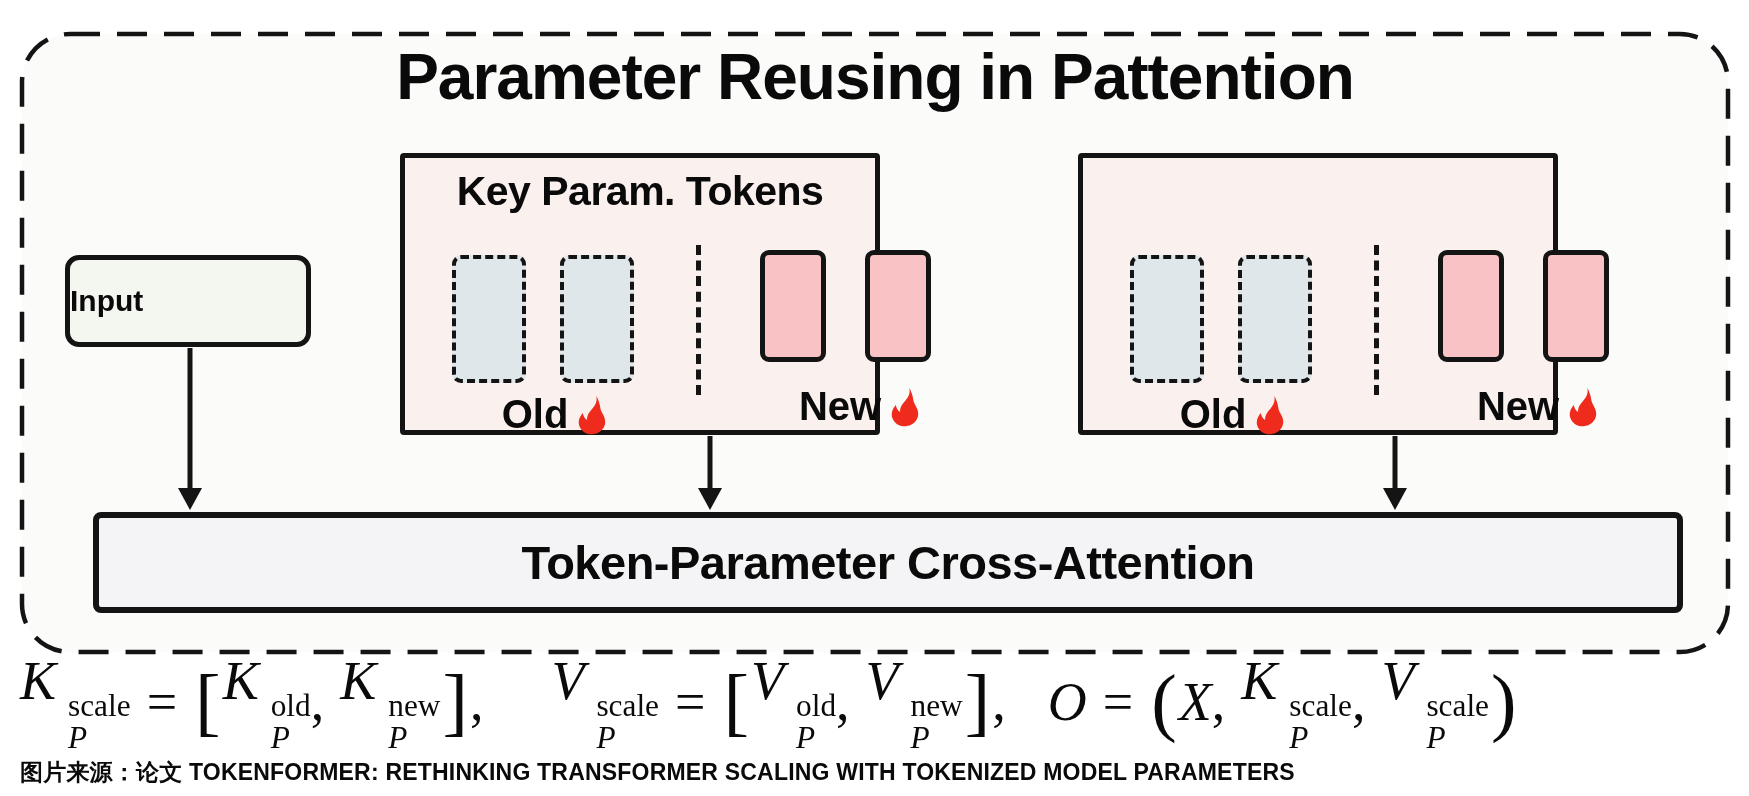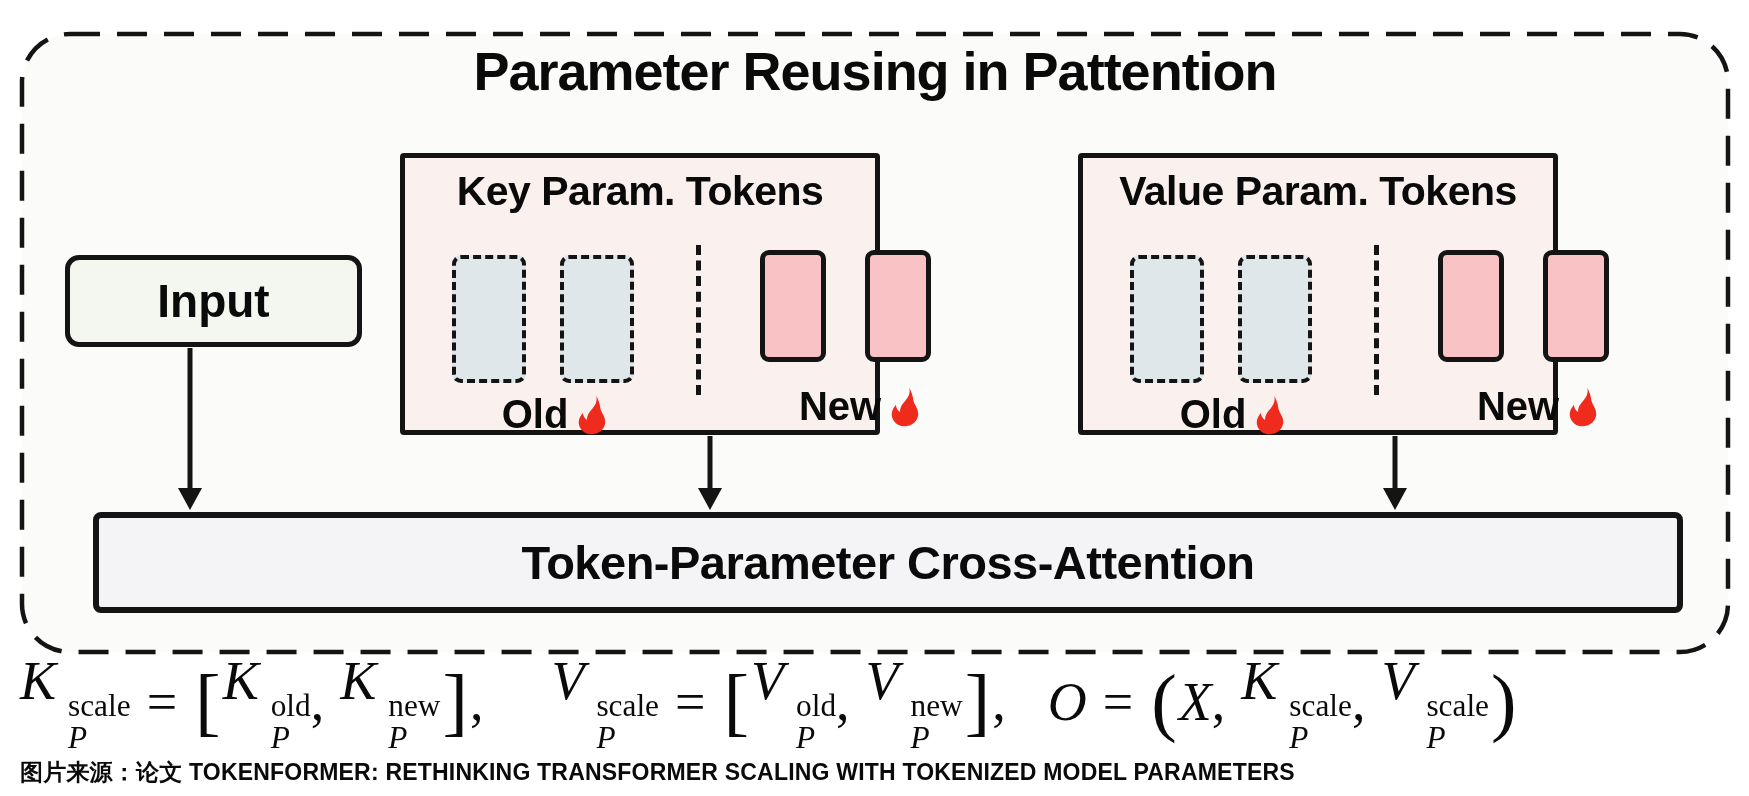--- a/index.html
+++ b/index.html
@@ -13,28 +13,28 @@
     --flame:#ee2b1c;
   }
   *{margin:0;padding:0;box-sizing:border-box;}
   html,body{background:#ffffff;}
   body{font-family:"Liberation Sans", sans-serif;color:#0a0a0a;}
   .stage{position:relative;width:1749px;height:796px;background:#ffffff;overflow:hidden;}
   .layer{position:absolute;left:0;top:0;width:1749px;height:796px;}
 
   .title{
     position:absolute;left:22px;top:40px;width:1706px;
-    text-align:center;font-size:54px;font-weight:bold;letter-spacing:-1px;
+    text-align:center;font-size:64px;font-weight:bold;letter-spacing:-1px;
   }
 
   .input-box{
-    position:absolute;left:65px;top:255px;width:297px;height:92px;
+    position:absolute;left:65px;top:255px;width:246px;height:92px;
     background:var(--input-bg);border:5px solid var(--ink);border-radius:14px;
-    display:flex;align-items:center;justify-content:center;
-    font-size:46px;font-weight:bold;
+    display:flex;align-items:center;justify-content:flex-start;
+    font-size:30px;font-weight:bold;
   }
 
   .param-box{
     position:absolute;top:153px;width:480px;height:282px;
     background:var(--param-bg);border:5px solid var(--ink);border-radius:4px;
   }
   .param-box.key{left:400px;}
   .param-box.value{left:1078px;}
   .param-title{
     position:absolute;left:0;top:10px;width:100%;text-align:center;
@@ -136,21 +136,20 @@
     </div>
     <div class="group-label label-new">
       <span>New</span>
       <svg class="flame" viewBox="0 0 22 29">
         <path style="fill:var(--flame)" d="M13.8.6C14.6 5 13 7.6 10.7 10.1 8.6 12.4 6.8 14.9 7.1 18.2 5.3 17 4.2 15.2 4 13.1 1.9 15.5.4 18.6 1.3 21.9c1.2 4.3 5.3 6.9 9.8 6.6 4.8-.3 8.7-3.7 9.1-8.3.4-4.8-3.1-7-3.6-11.1C16.3 6.4 15.2 3.4 13.8.6Z"></path>
       </svg>
     </div>
   </div>
 
   <div class="param-box value">
-    <div class="param-title">Value Param. Tokens</div>
     <div class="token old tok-old-1"></div>
     <div class="token old tok-old-2"></div>
     <div class="group-divider"></div>
     <div class="token new tok-new-1"></div>
     <div class="token new tok-new-2"></div>
     <div class="group-label label-old">
       <span>Old</span>
       <svg class="flame" viewBox="0 0 22 29">
         <path style="fill:var(--flame)" d="M13.8.6C14.6 5 13 7.6 10.7 10.1 8.6 12.4 6.8 14.9 7.1 18.2 5.3 17 4.2 15.2 4 13.1 1.9 15.5.4 18.6 1.3 21.9c1.2 4.3 5.3 6.9 9.8 6.6 4.8-.3 8.7-3.7 9.1-8.3.4-4.8-3.1-7-3.6-11.1C16.3 6.4 15.2 3.4 13.8.6Z"></path>
       </svg>

